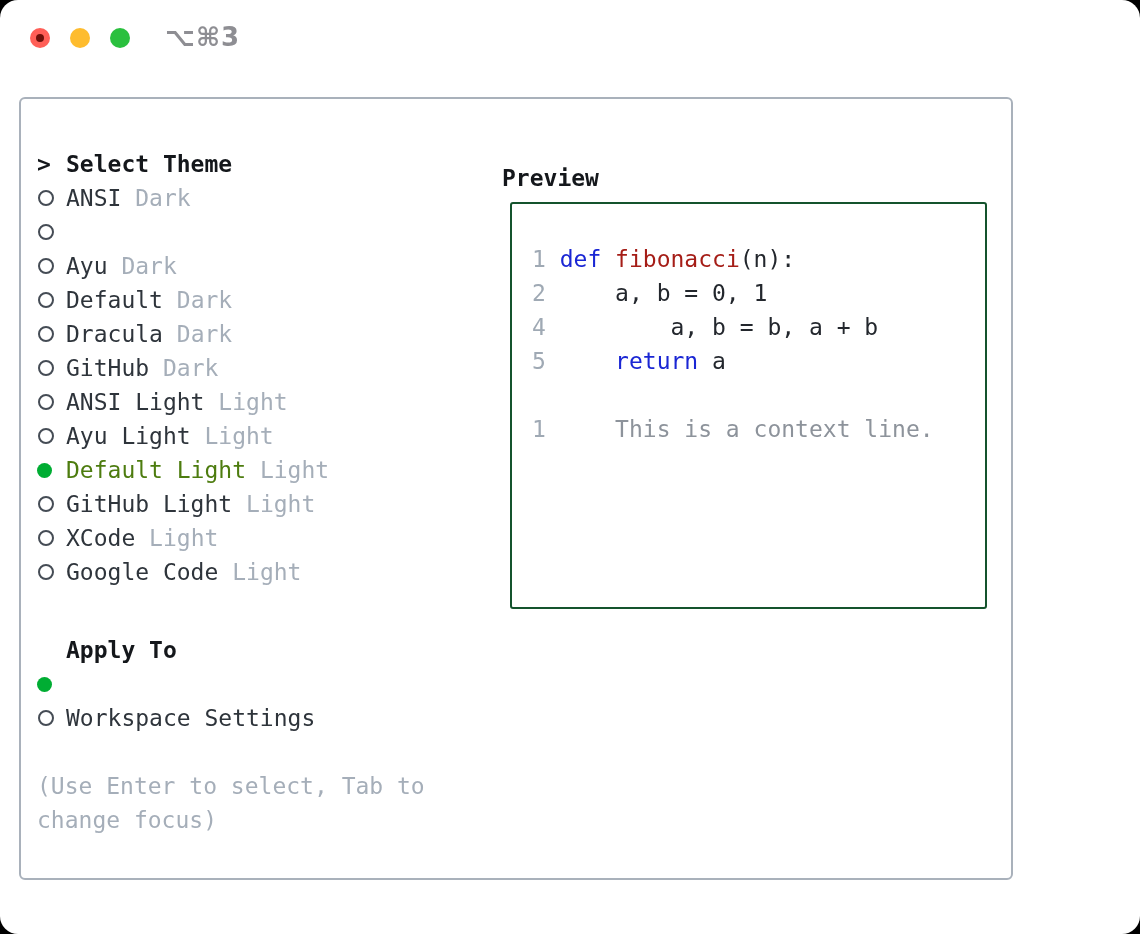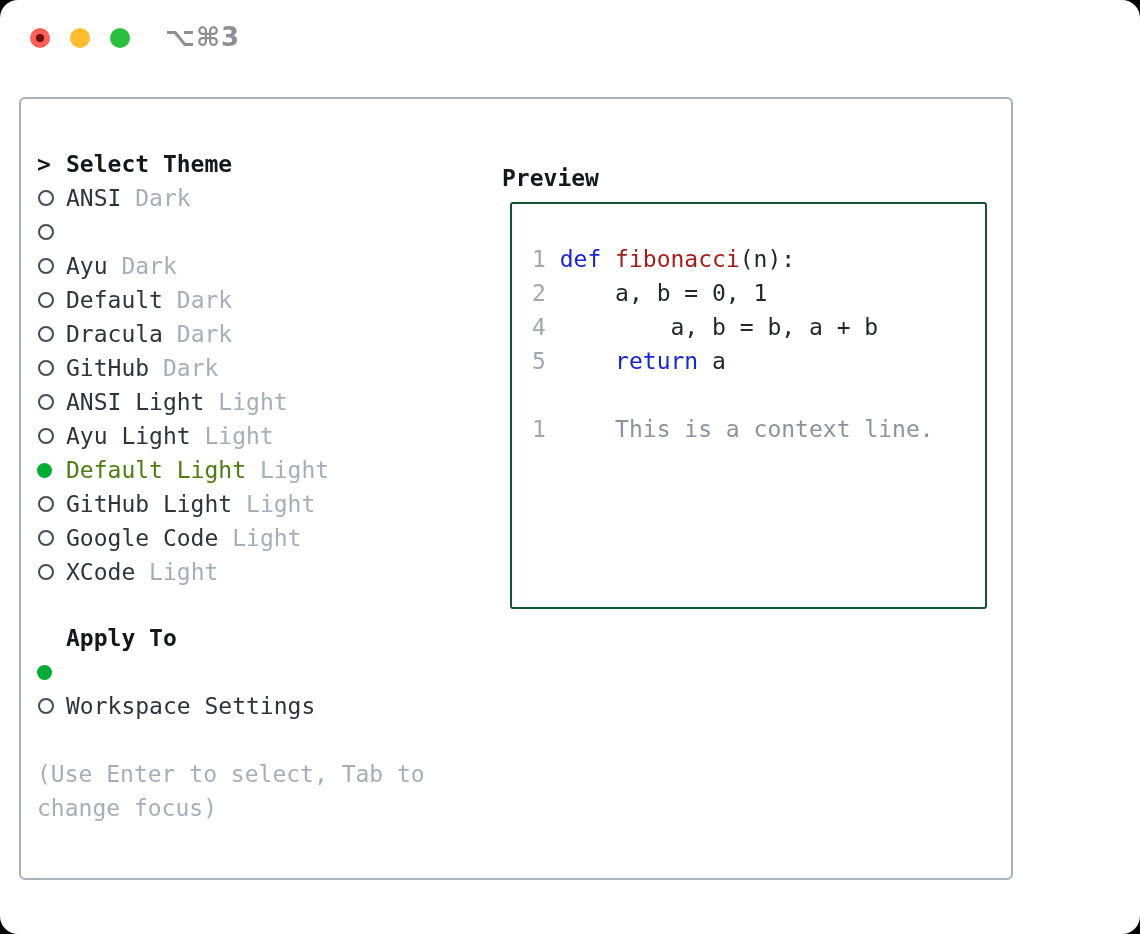--- a/index.html
+++ b/index.html
@@ -32,21 +32,21 @@
   .row{display:flex;align-items:center;height:34px;}
   .marker{width:29px;flex:none;display:flex;align-items:center;}
   .caret{font-weight:bold;color:#14171b;}
   .ring{width:12px;height:12px;border:2px solid #454c55;border-radius:50%;margin-left:1px;}
   .dotfill{width:15px;height:15px;border-radius:50%;background:#00ad33;margin-left:0px;}
   .hdr-label{font-weight:bold;color:#14171b;white-space:pre;}
   .item-text{white-space:pre;}
   .item-name{color:#2e343b;}
   .item-name.selected{color:#4d7c0f;}
   .variant{color:#a5aeb9;}
-  .section-hdr{margin-top:32px;}
+  .section-hdr{margin-top:44px;}
   .section-hdr .hdr-label{margin-left:29px;}
   .help{margin-top:34px;color:#a5aeb9;width:406px;}
   
   .preview-title{
     position:absolute;left:481px;top:62px;
     font-size:23px;line-height:34px;font-weight:bold;color:#14171b;
   }
   .preview-box{
     position:absolute;left:489px;top:103px;width:477px;height:407px;
     border:2px solid #14532d;border-radius:3px;box-sizing:border-box;
@@ -140,27 +140,27 @@
           <div class="row">
             <span class="marker">
               <span class="ring"></span>
             </span>
             <span class="item-text"><span class="item-name">GitHub Light</span> <span class="variant">Light</span></span>
           </div>
           <div class="row">
             <span class="marker">
               <span class="ring"></span>
             </span>
-            <span class="item-text"><span class="item-name">Google Code</span> <span class="variant">Light</span></span>
+            <span class="item-text"><span class="item-name">XCode</span> <span class="variant">Light</span></span>
           </div>
           <div class="row">
             <span class="marker">
               <span class="ring"></span>
             </span>
-            <span class="item-text"><span class="item-name">XCode</span> <span class="variant">Light</span></span>
+            <span class="item-text"><span class="item-name">Google Code</span> <span class="variant">Light</span></span>
           </div>
         </div>
 
       <div class="row section-hdr">
         <span class="hdr-label">Apply To</span>
       </div>
 
       <div id="apply-list">
           <div class="row">
             <span class="marker">

